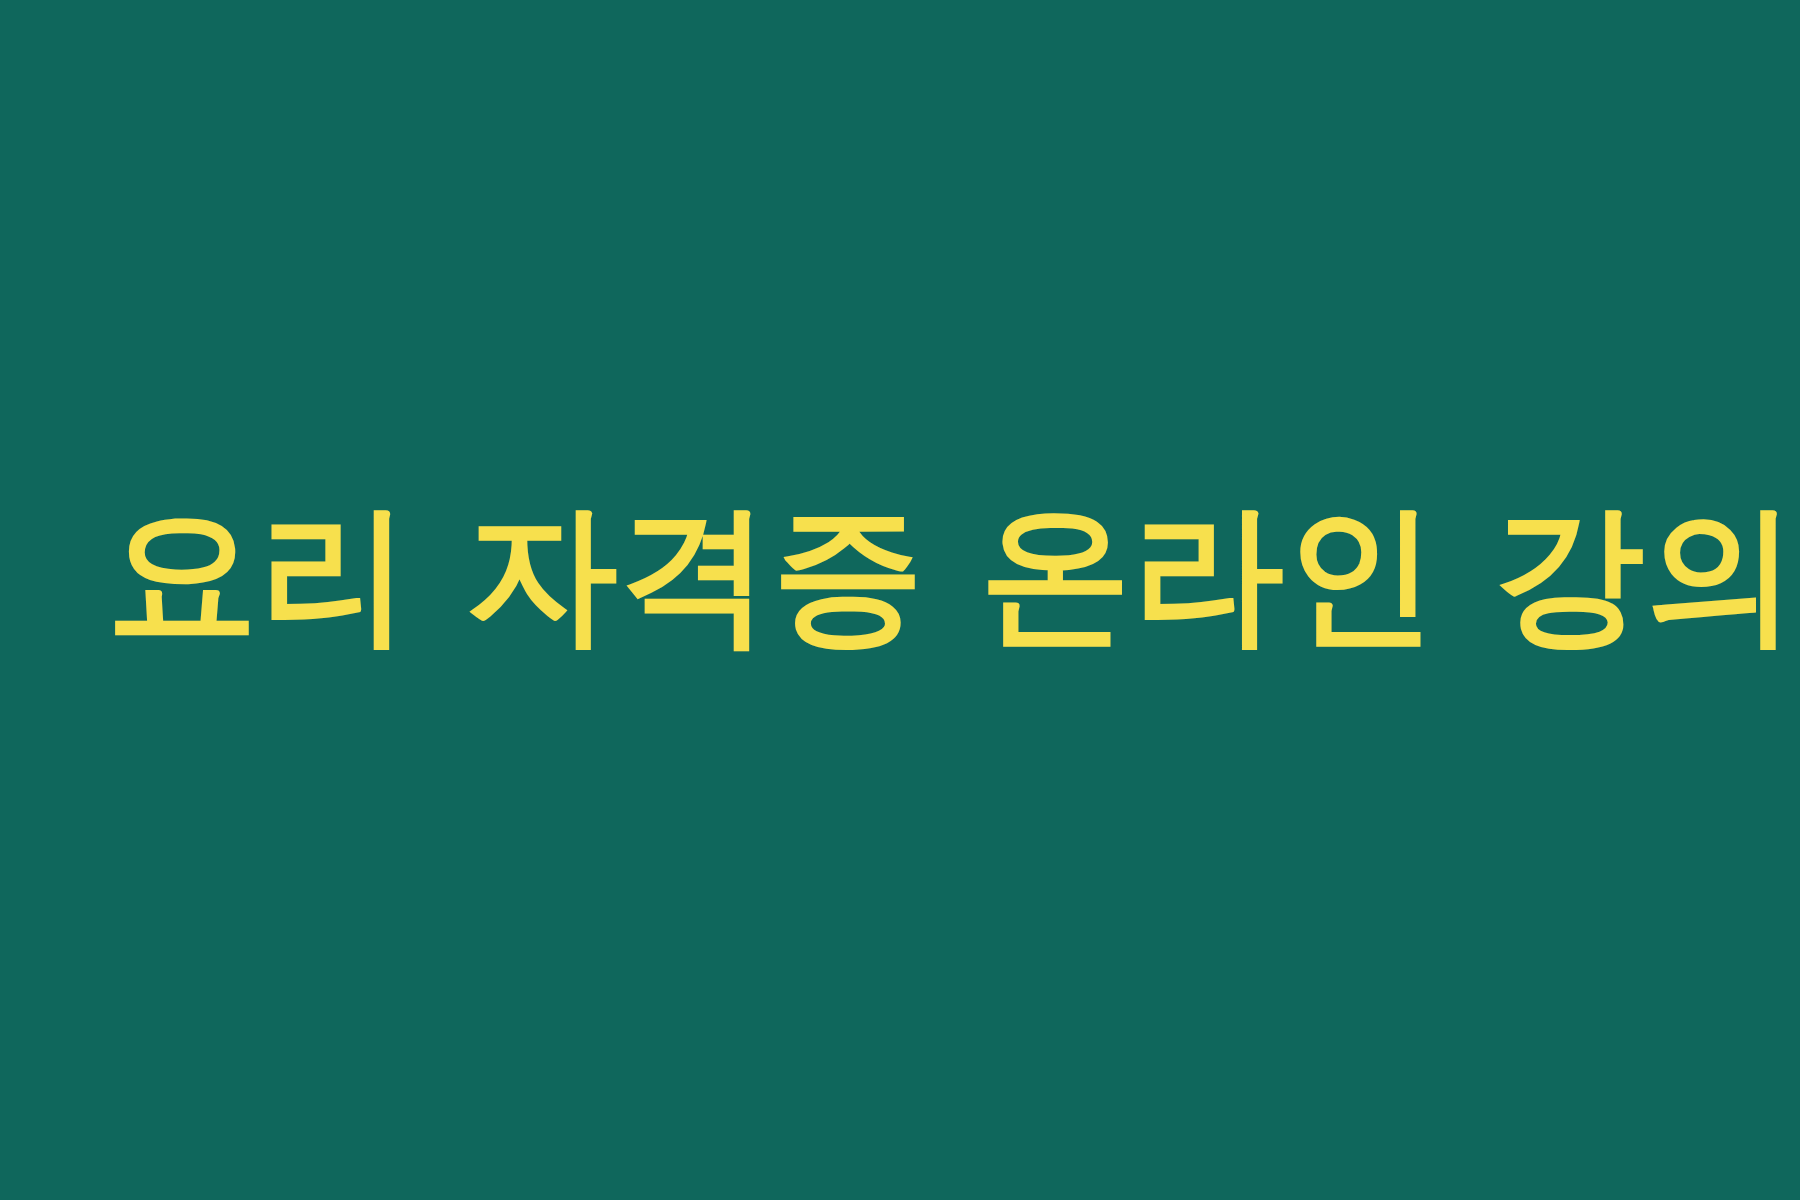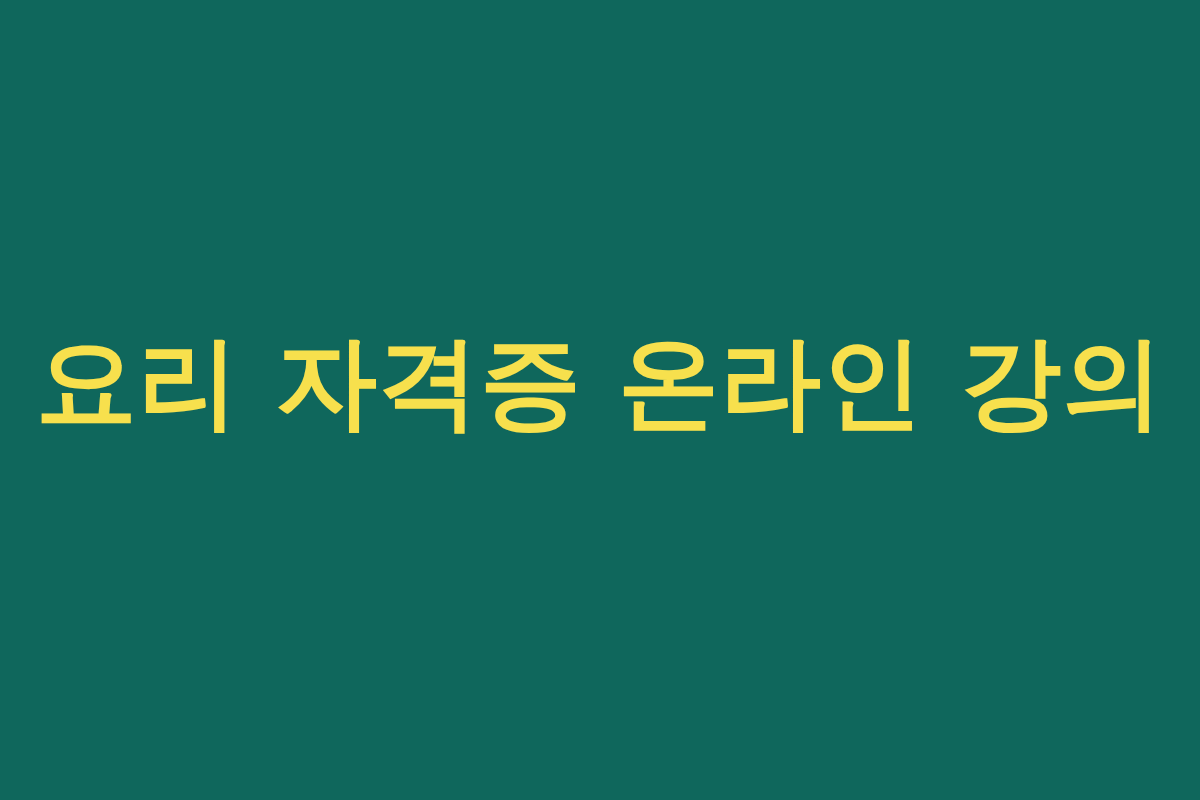--- a/index.html
+++ b/index.html
@@ -14,21 +14,21 @@
     font-family: "DejaVu Sans", "Liberation Sans", sans-serif;
   }
 
   #banner {
     position: relative;
     width: 1200px;
     height: 800px;
     box-sizing: border-box;
     display: flex;
     flex-direction: column;
-    align-items: center;
+    align-items: flex-end;
     justify-content: center;
     background-color: #0f675c;
     overflow: hidden;
   }
 
   #title-block {
     width: 1130px;
     text-align: center;
     margin-top: -36px;
   }

